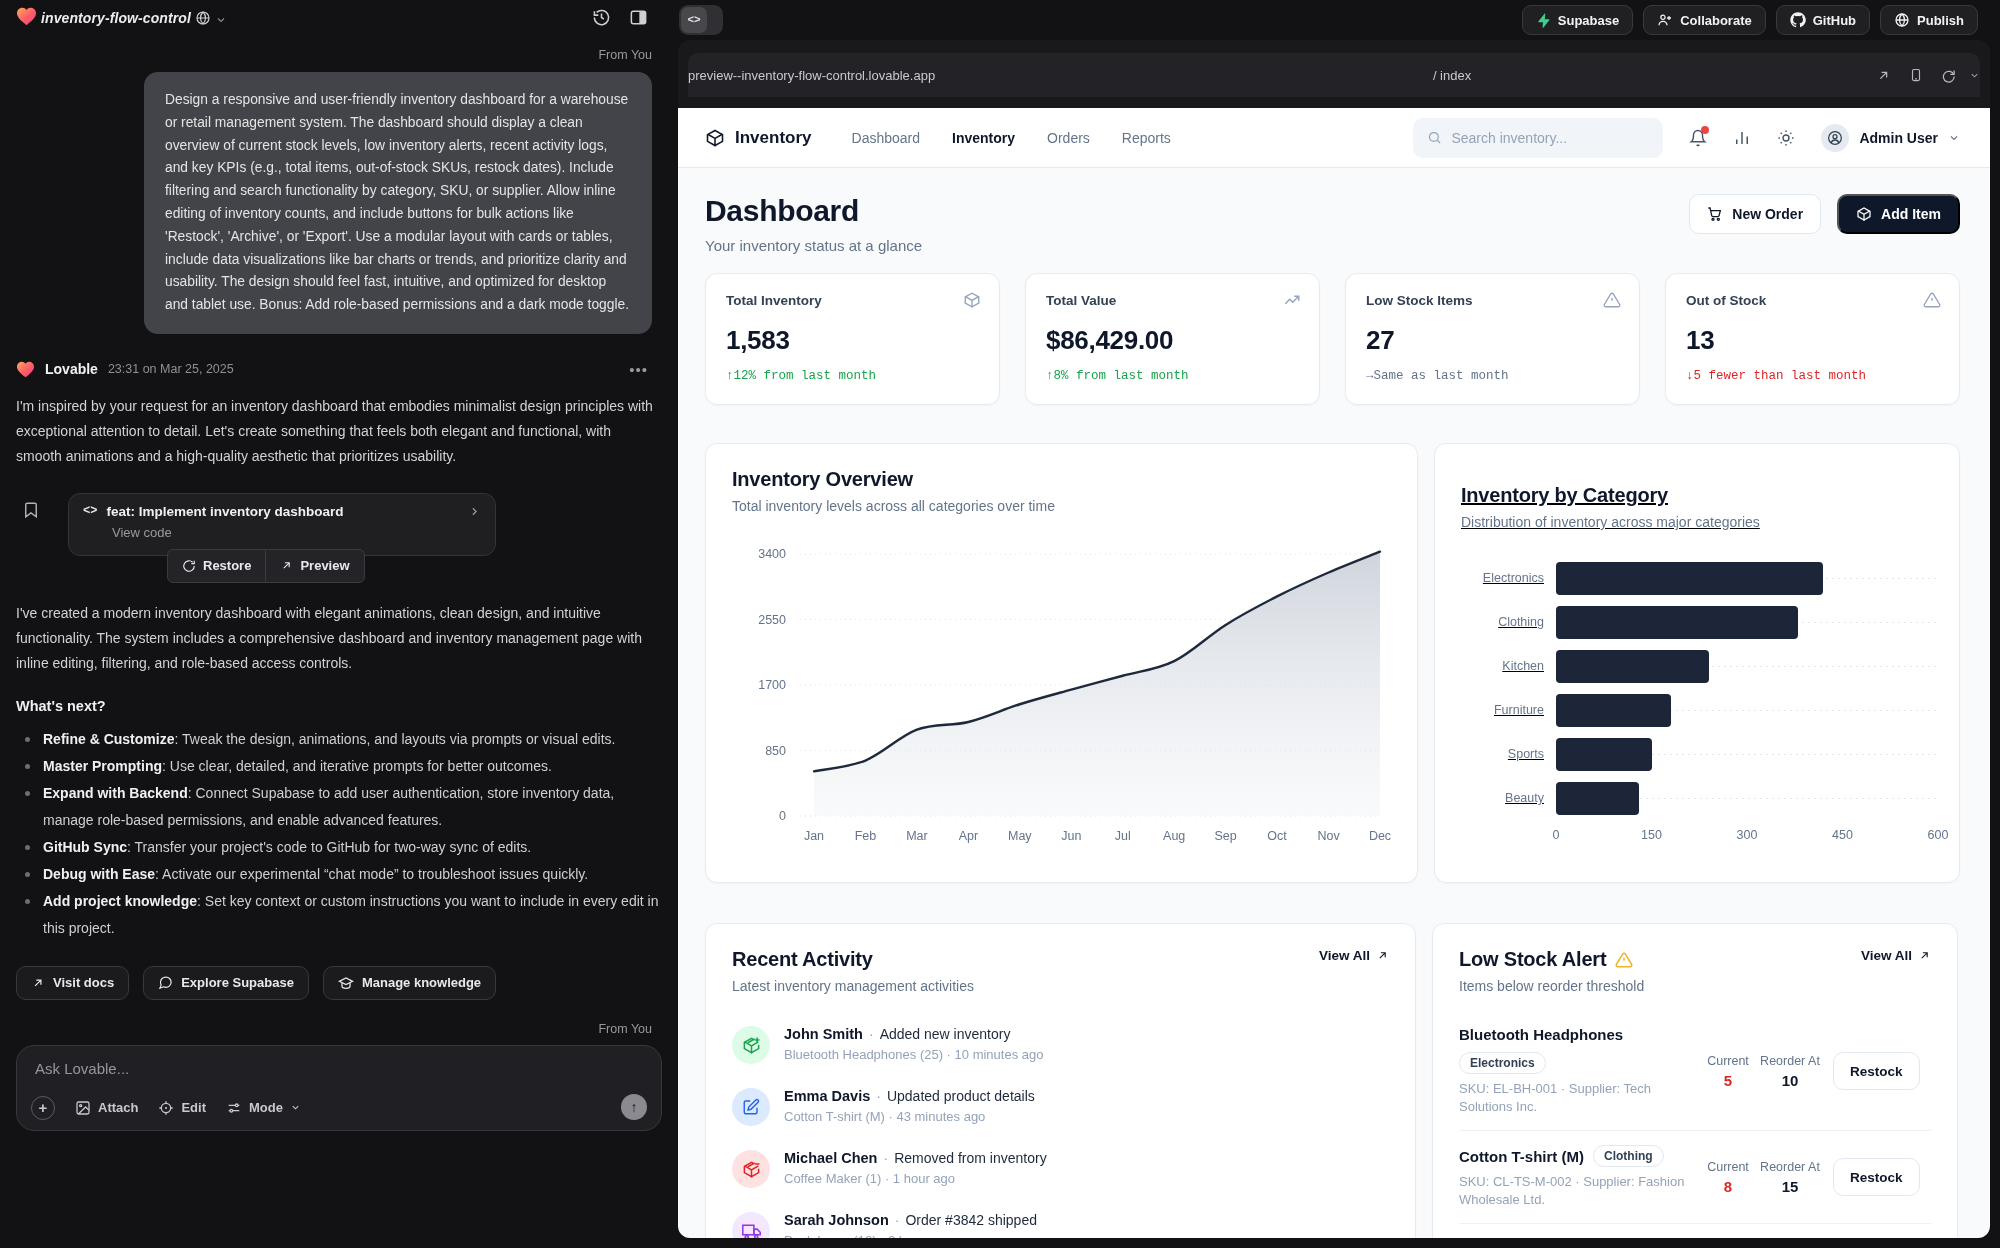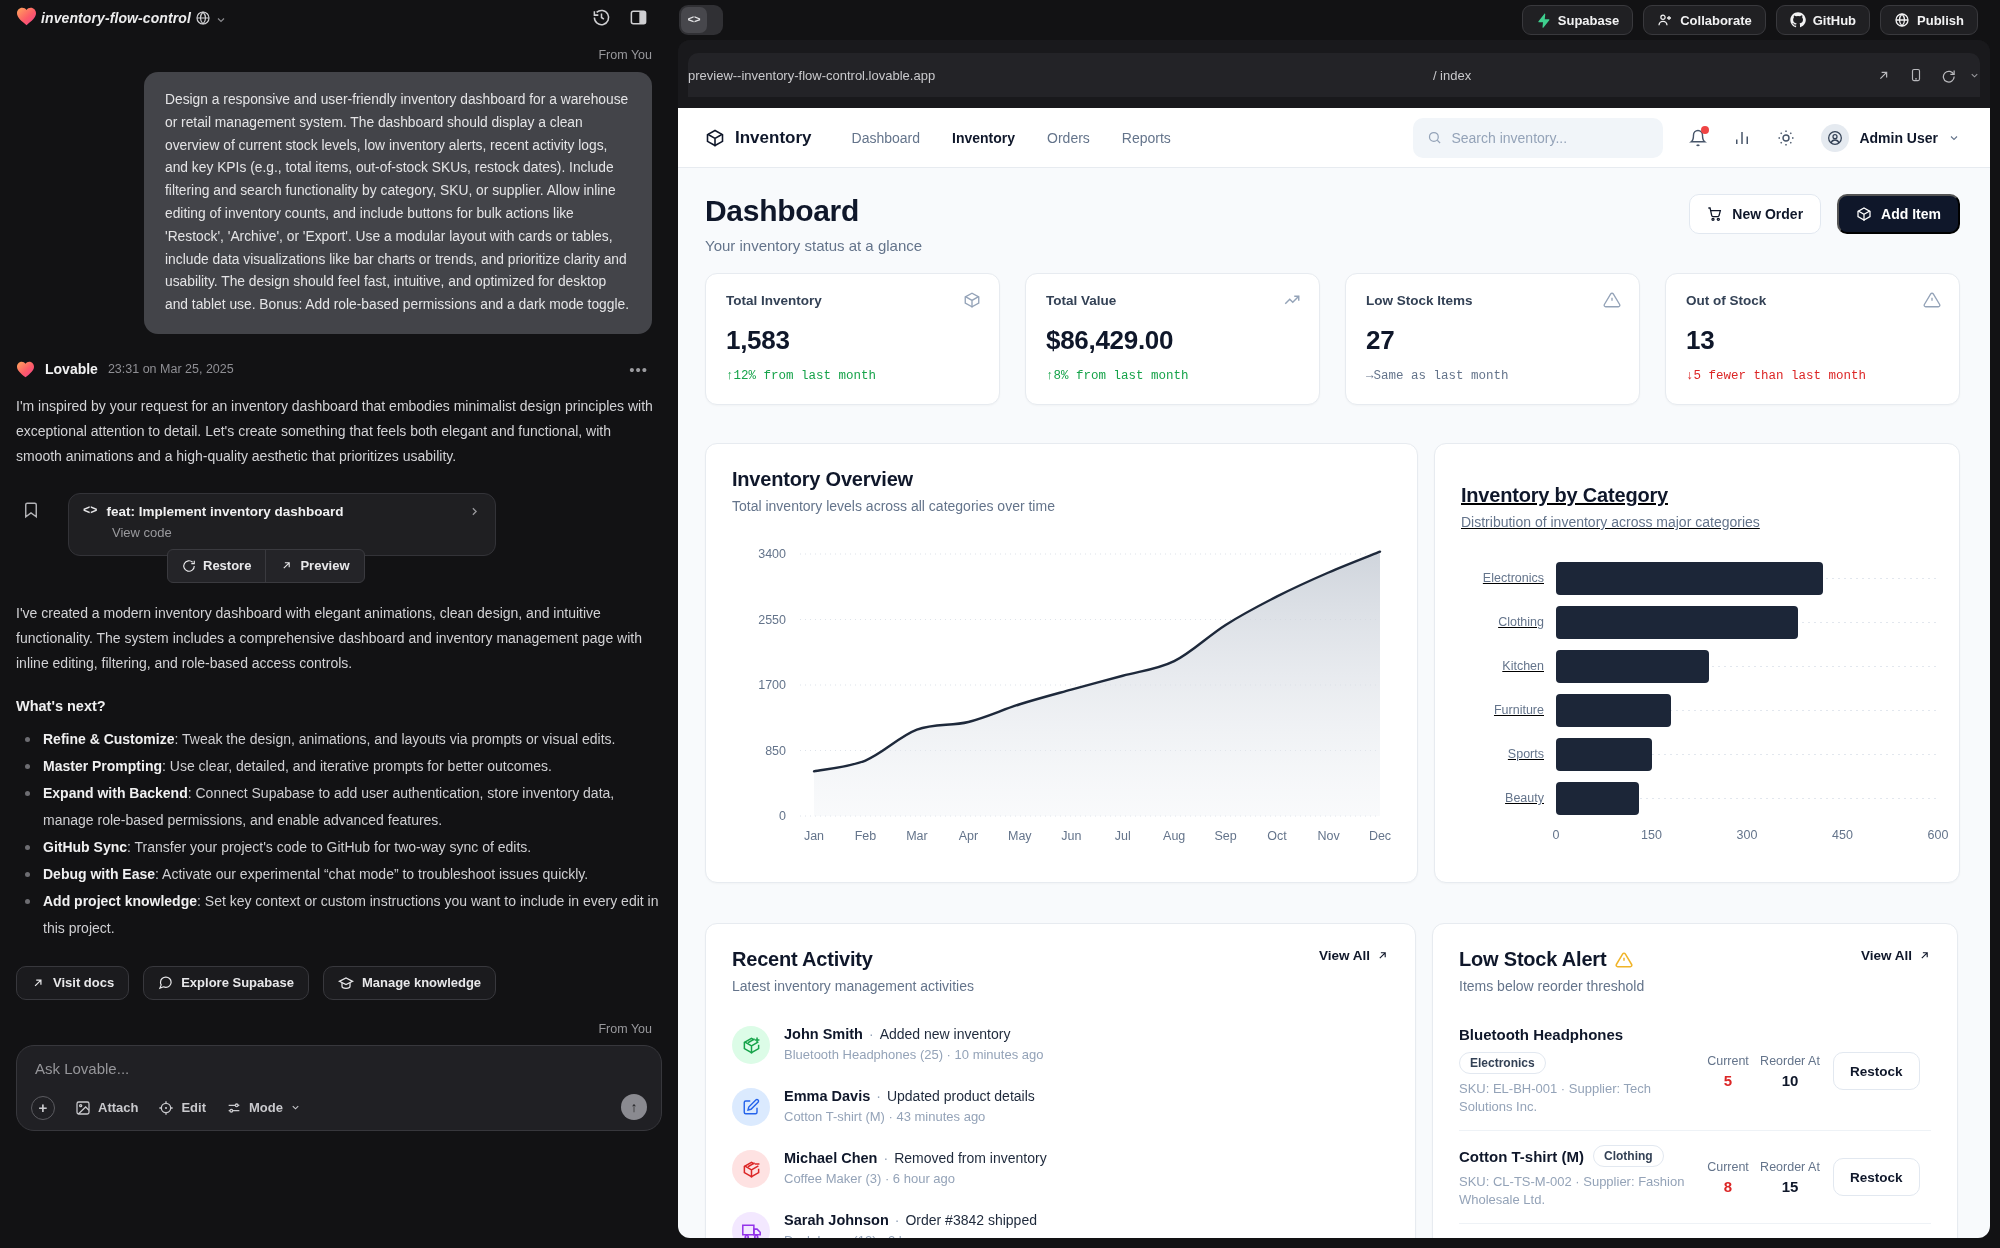--- a/index.html
+++ b/index.html
@@ -722,21 +722,21 @@
                 <div class="act-item">
                   <div class="act-ava c-red">
                     <svg width="19" height="19" viewBox="0 0 24 24" fill="none" stroke="currentColor" stroke-width="1.9">
                       <path d="M16 3.6L7.5 8.5M21 11v5l-9 5-9-5V8l9-5 3.5 1.9"></path>
                       <path d="M3.3 7.5L12 12.5l8.7-5M12 22V12"></path>
                       <path d="M16 5h6"></path>
                     </svg>
                   </div>
                   <div>
                     <div class="act-line1"><b>Michael Chen</b><span class="sep">·</span><span>Removed from inventory</span></div>
-                    <div class="act-line2">Coffee Maker (3) · 6 hour ago</div>
+                    <div class="act-line2">Coffee Maker (1) · 1 hour ago</div>
                   </div>
                 </div>
                 <div class="act-item">
                   <div class="act-ava c-purple">
                     <svg width="19" height="19" viewBox="0 0 24 24" fill="none" stroke="currentColor" stroke-width="1.9">
                       <path d="M1 4h14v12H1z"></path>
                       <path d="M15 9h4l4 4v3h-8z"></path>
                       <circle cx="6" cy="19" r="2"></circle>
                       <circle cx="18" cy="19" r="2"></circle>
                     </svg>

